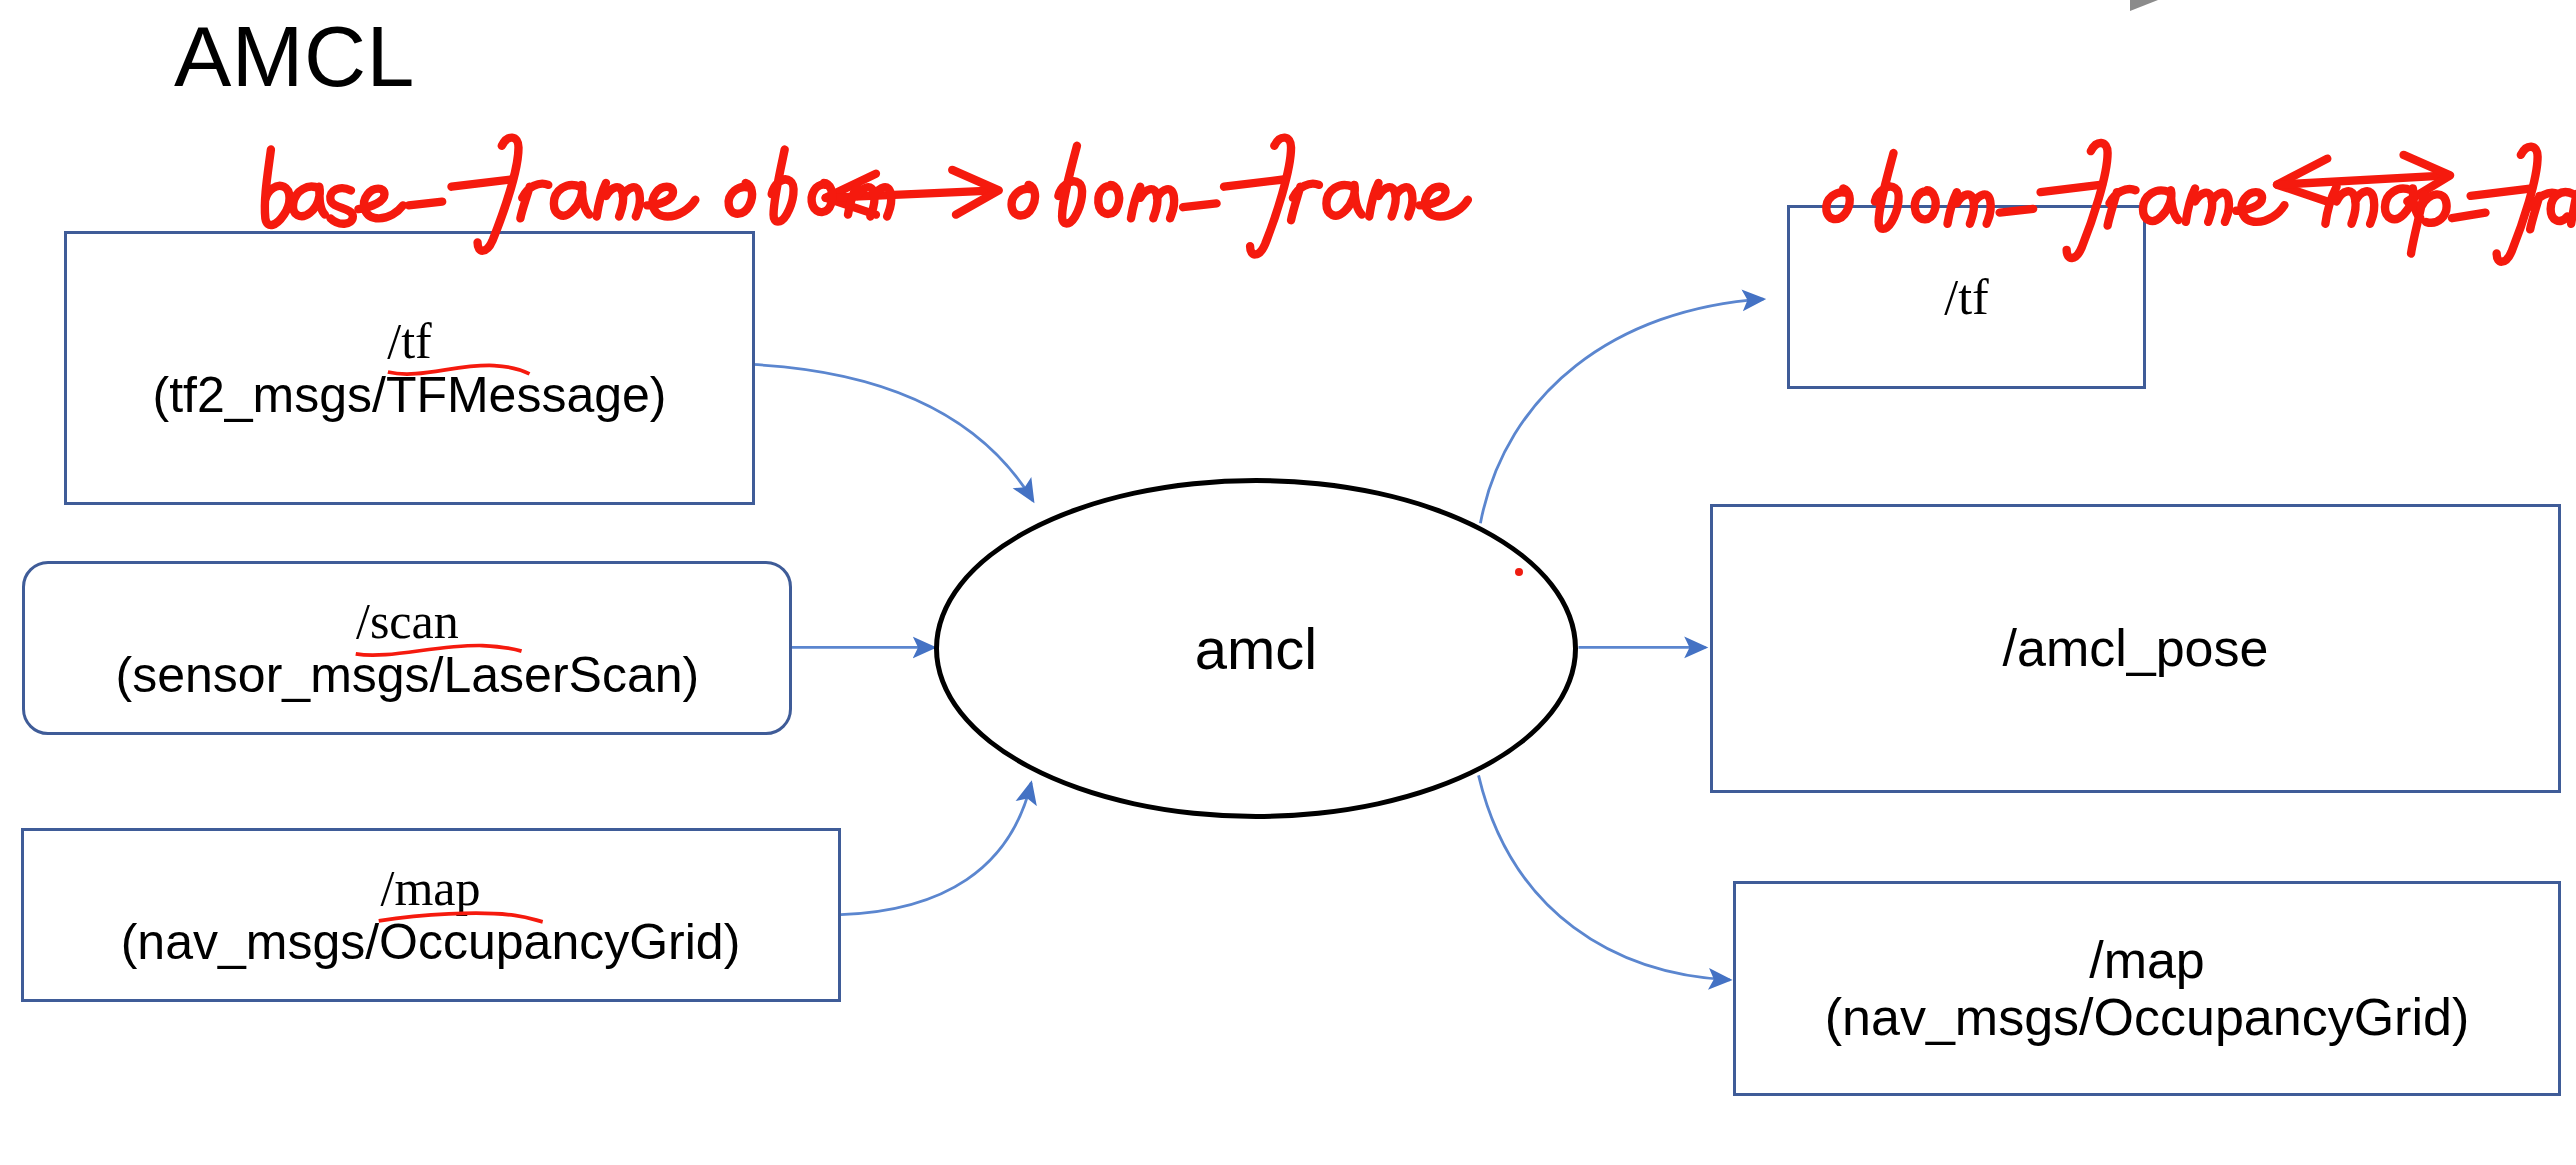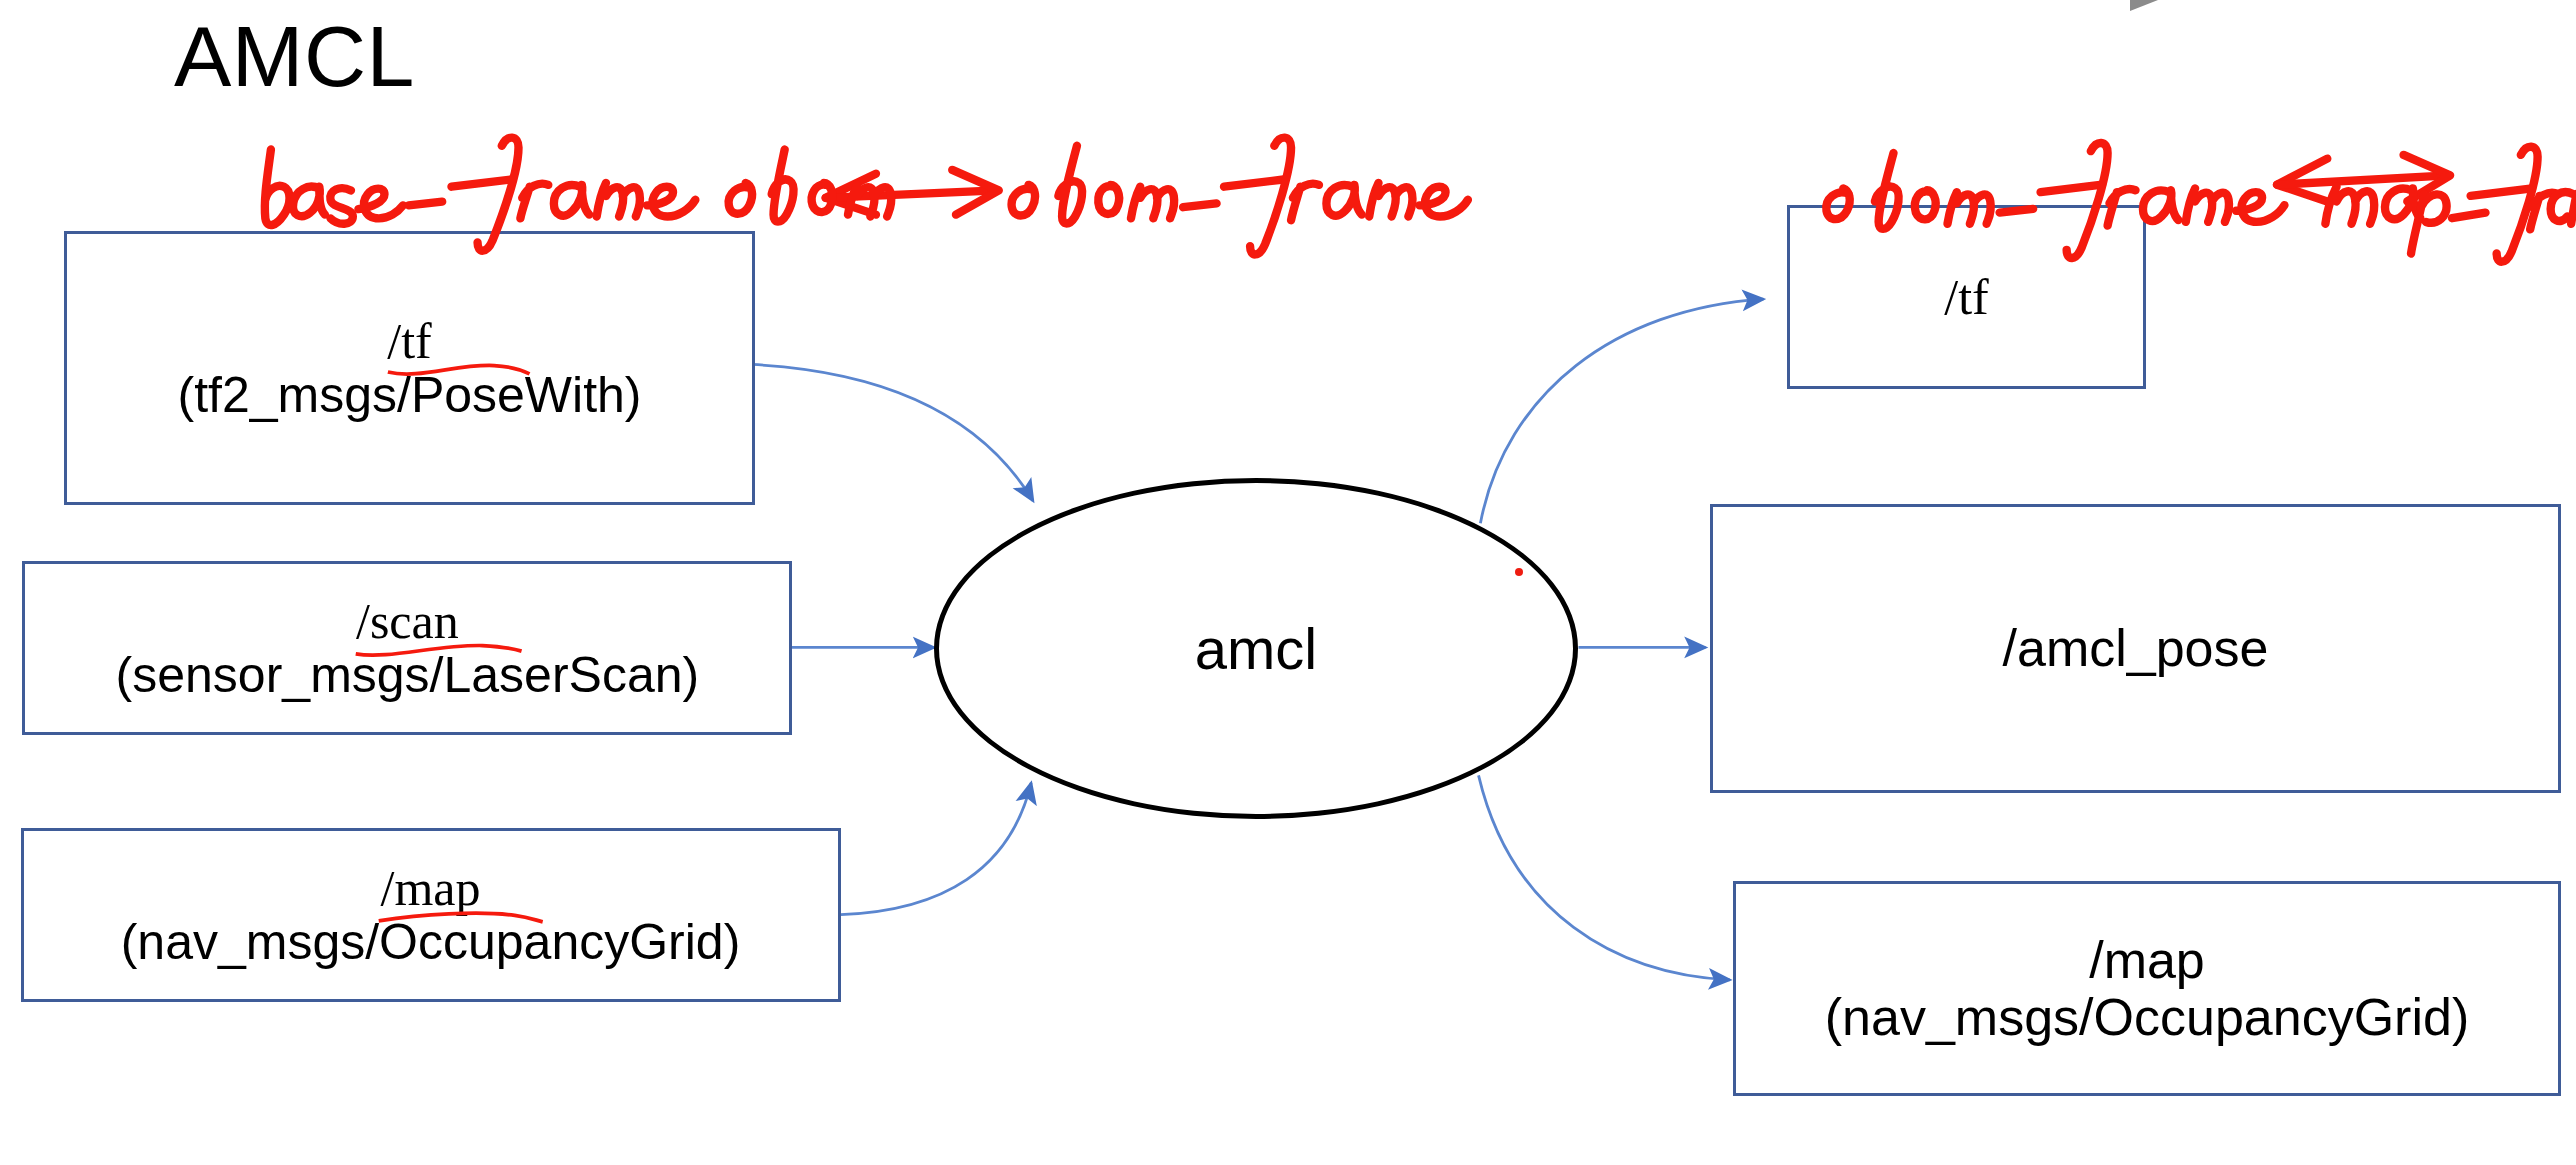--- a/index.html
+++ b/index.html
@@ -118,24 +118,24 @@
 
   <div class="title" style="left:174px; top:6.5px; font-size:86px;">AMCL</div>
 
   <div class="node-box" style="left:64px; top:231px; width:691px; height:274px; font-size:50px;">
     <span class="node-line topic-name">
       <span>/tf</span>
       <svg width="159" height="20.5" style="position:absolute; left:-5.6px; top:45px;" viewBox="0 0 170 22">
         <path d="M6,14 C 40,22 80,5 120,7 C 140,8 150,12 158,16" fill="none" stroke="#f51a0e" stroke-width="4"></path>
       </svg>
     </span>
-    <span class="node-line">(tf2_msgs/PoseWith)</span>
-  </div>
-
-  <div class="node-box" style="left:22.4px; top:561px; width:770px; height:174px; font-size:50px;">
+    <span class="node-line">(tf2_msgs/TFMessage)</span>
+  </div>
+
+  <div class="node-box" style="left:22.4px; top:561px; width:770px; height:174px; font-size:50px;border-radius:26px;">
     <span class="node-line topic-name">
       <span>/scan</span>
       <svg width="177" height="20.5" style="position:absolute; left:-3.7px; top:45px;" viewBox="0 0 190 22">
         <path d="M4,16 C 40,22 90,6 140,7 C 160,8 172,10 182,13" fill="none" stroke="#f51a0e" stroke-width="4"></path>
       </svg>
     </span>
     <span class="node-line">(sensor_msgs/LaserScan)</span>
   </div>
 
   <div class="node-box" style="left:20.5px; top:828px; width:820px; height:174px; font-size:50px;">

